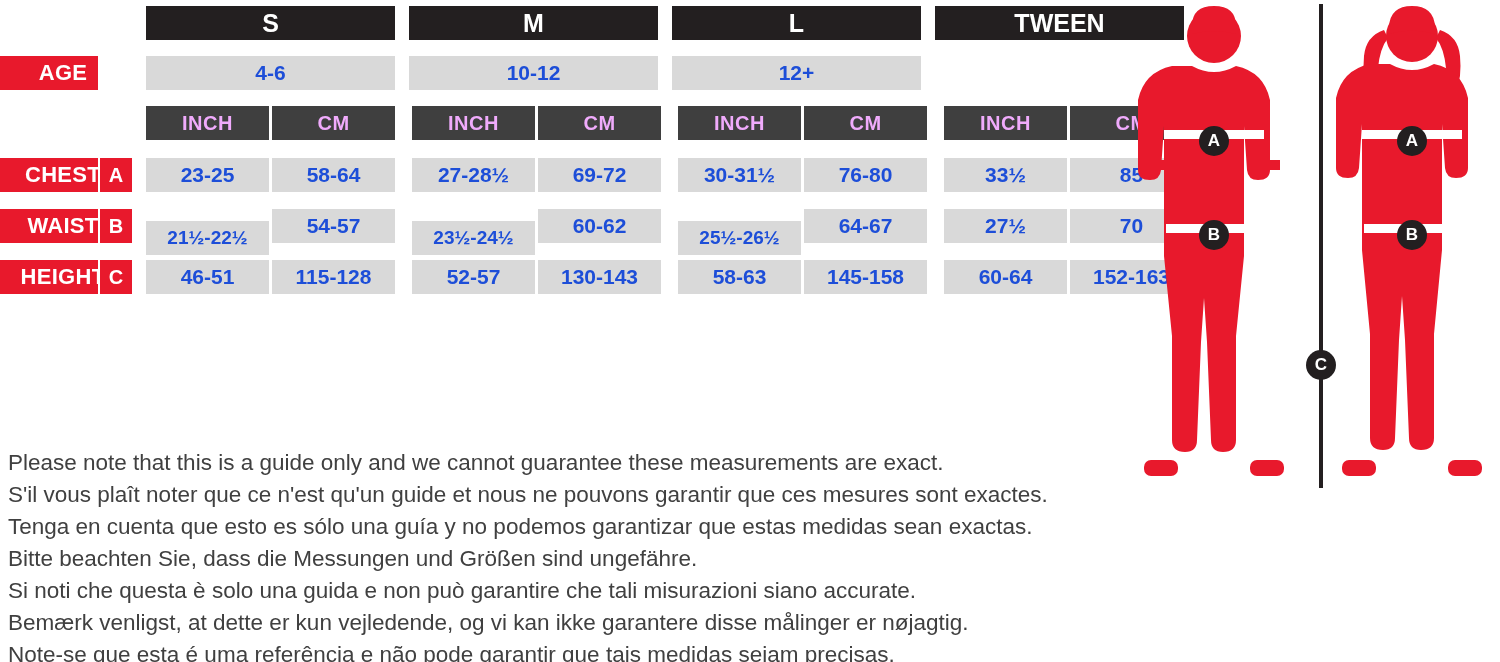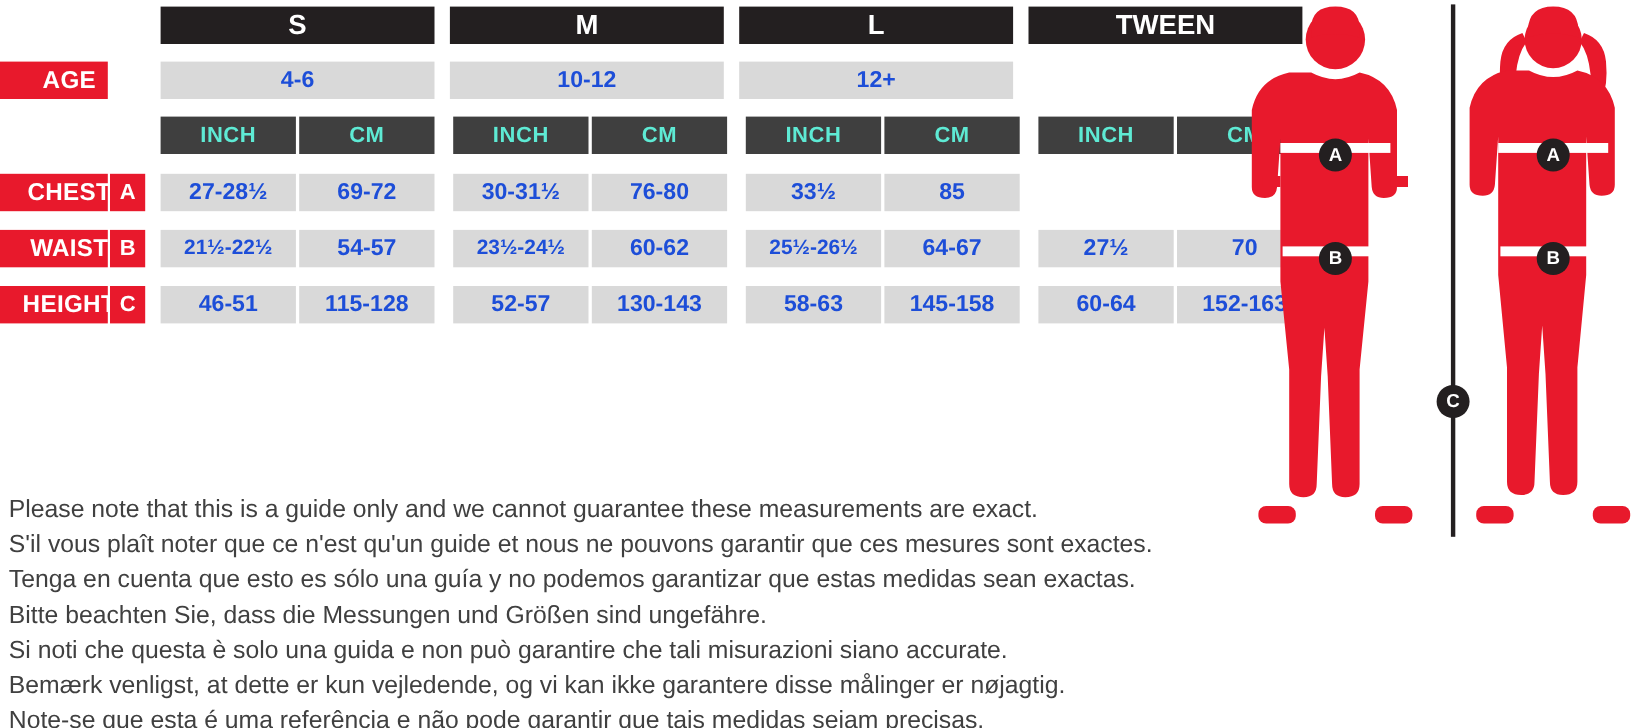--- a/index.html
+++ b/index.html
@@ -41,22 +41,22 @@
 
   .cell {
     width: 123px; height: 34px; flex: 0 0 123px;
     display: flex; align-items: center; justify-content: center;
     font-size: 21px; font-weight: bold;
     background: #d9d9d9; color: #1d4ed8;
     margin-right: 3px;
   }
   .cell.wide { width: 249px; flex: 0 0 249px; margin-right: 0; }
   .cell.hdr { background: #231f20; color: #ffffff; font-size: 25px; }
-  .cell.sub { background: #3f3f3f; color: #5eead4; font-size: 20px; letter-spacing: .5px; }
-  .cell.sm { font-size: 19px; }
+  .cell.sub { background: #3f3f3f; color: #f0abfc; font-size: 20px; letter-spacing: .5px; }
+  .cell.sm { font-size: 19px; margin-top: 12px; }
 
   
   #r-size   { top: 6px; }
   #r-age    { top: 56px; }
   #r-unit   { top: 106px; }
   #r-chest  { top: 158px; }
   #r-waist  { top: 209px; }
   #r-height { top: 260px; }
 
   
@@ -137,20 +137,24 @@
       </div>
       <div class="grp">
         <div class="cell sub">INCH</div>
         <div class="cell sub">CM</div>
       </div>
     </div>
 
     <div class="row" id="r-chest">
       <div class="lbl">CHEST</div>
       <div class="keybox">A</div>
+      <div class="grp">
+        <div class="cell">23-25</div>
+        <div class="cell">58-64</div>
+      </div>
       <div class="grp">
         <div class="cell">27-28½</div>
         <div class="cell">69-72</div>
       </div>
       <div class="grp">
         <div class="cell">30-31½</div>
         <div class="cell">76-80</div>
       </div>
       <div class="grp">
         <div class="cell">33½</div>

